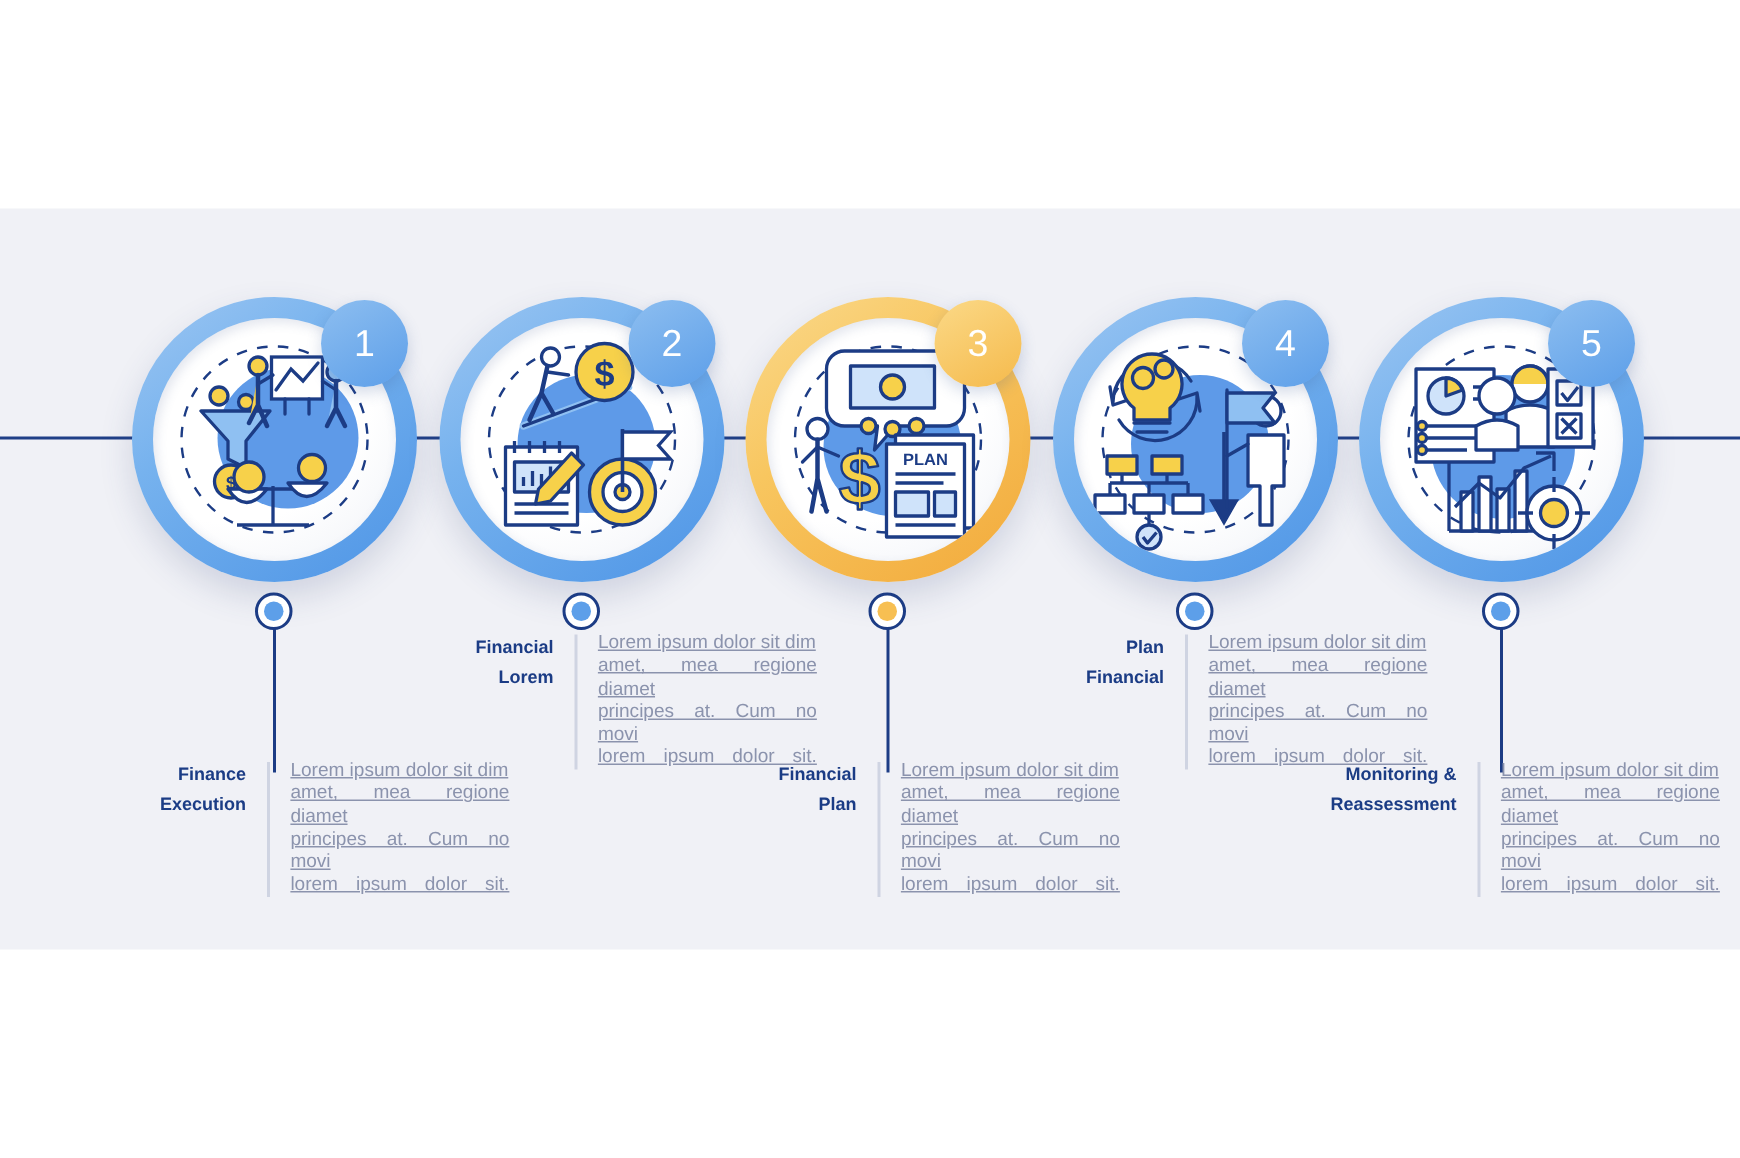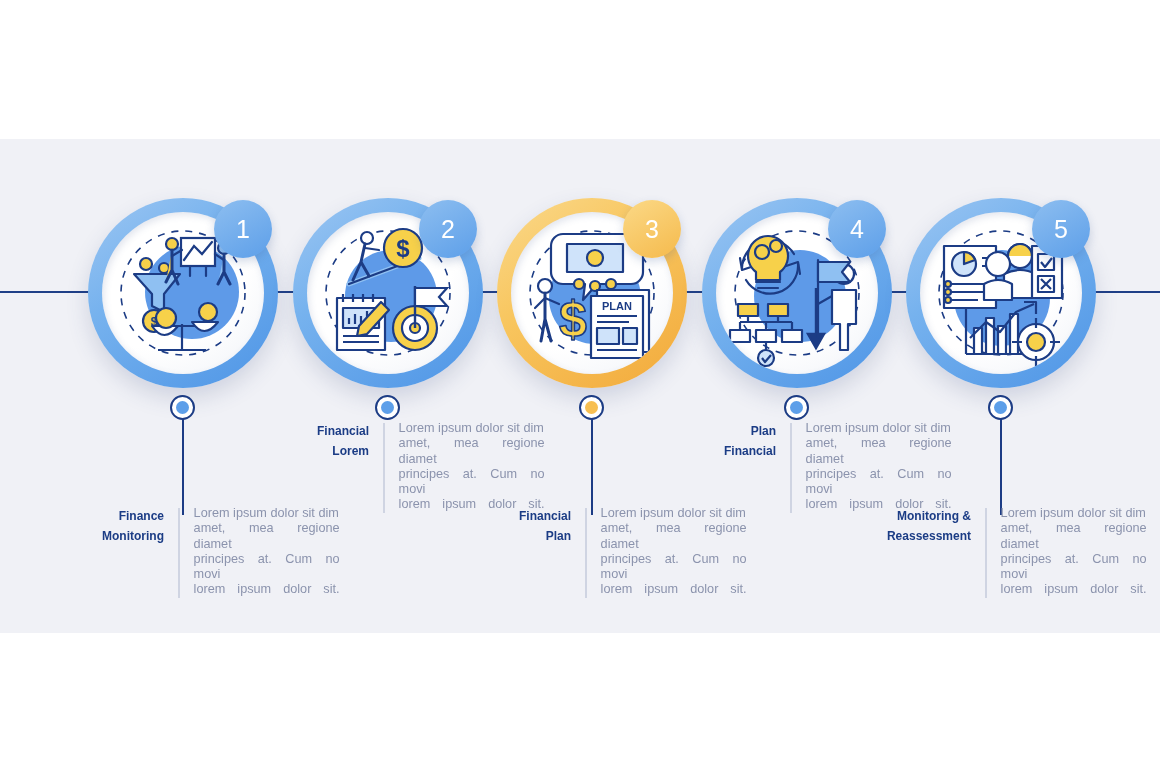--- a/index.html
+++ b/index.html
@@ -61,21 +61,21 @@
   
   .txt{position:absolute;display:flex;align-items:flex-start;width:360px;}
   .txt .ttl{
     color:#1b3c85;font-weight:bold;font-size:12px;line-height:20px;
     text-align:right;width:130px;padding-right:14px;box-sizing:border-box;
     flex:0 0 130px;
   }
   .txt .bar{width:1.6px;background:#cfd4e2;align-self:stretch;flex:0 0 1.6px;margin-top:2px;}
   .txt .body{
     color:#8b93ad;font-size:12.7px;line-height:15.3px;
-    text-align:justify;width:160px;padding-left:14px;box-sizing:border-box;flex:0 0 160px;
+    text-align:justify;width:160px;padding-left:14px;box-sizing:border-box;flex:0 0 160px;text-decoration:underline;
   }
   .txt .body span{display:block;}
   .txt .body span.last{text-align:justify;text-align-last:justify;}
 </style>
 </head>
 <body>
 
 <div id="stage">
 
   <div class="band"></div>
@@ -324,21 +324,21 @@
       <div class="badge">5</div>
     </div>
     <div class="dot">
         <i></i>
       </div>
   </div>
 
   <div class="txt" style="left:48px;top:506px;">
     <div class="ttl">
       <span>Finance</span><br>
-      <span>Monitoring</span>
+      <span>Execution</span>
     </div>
     <div class="bar"></div>
     <div class="body">
       <span>Lorem ipsum dolor sit dim</span>
       <span>amet, mea regione diamet</span>
       <span>principes at. Cum no movi</span>
       <span class="last">lorem ipsum dolor sit.</span>
     </div>
   </div>
 

